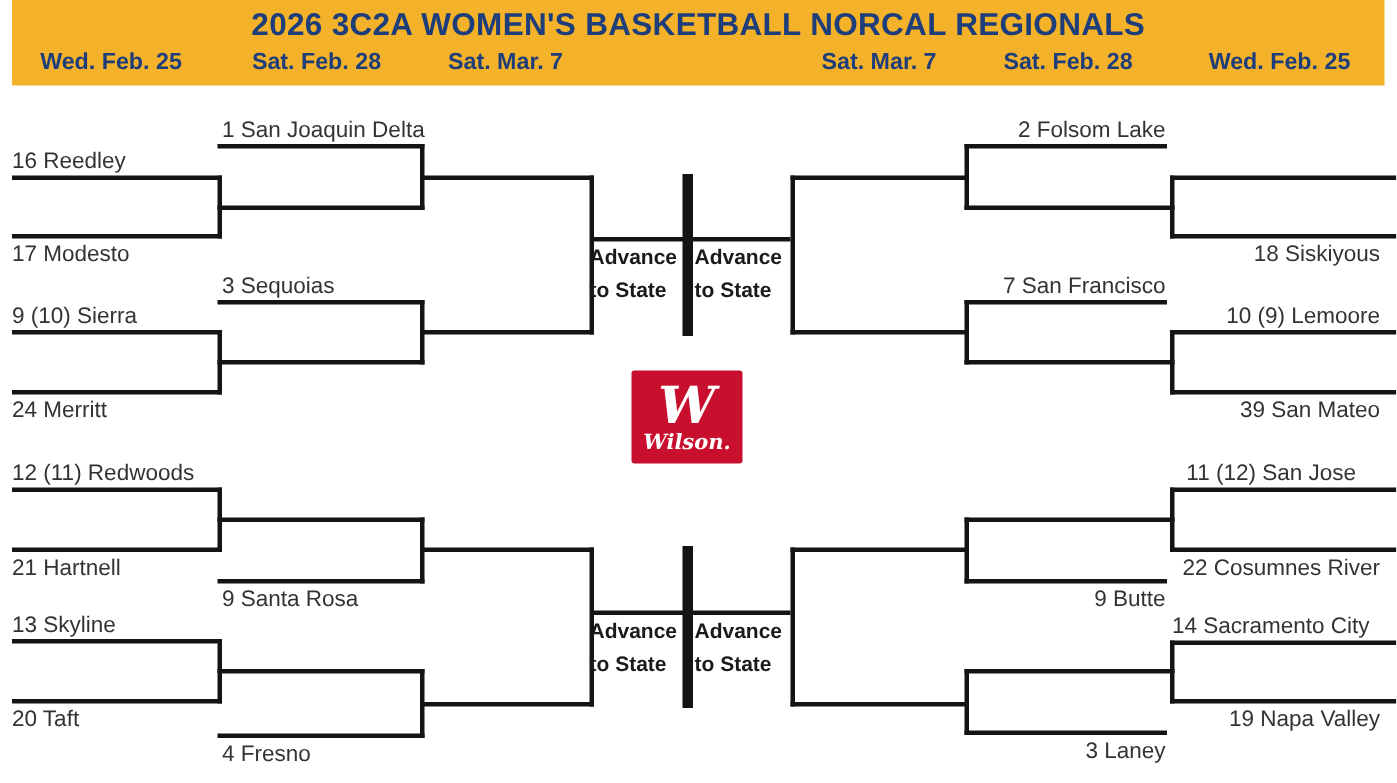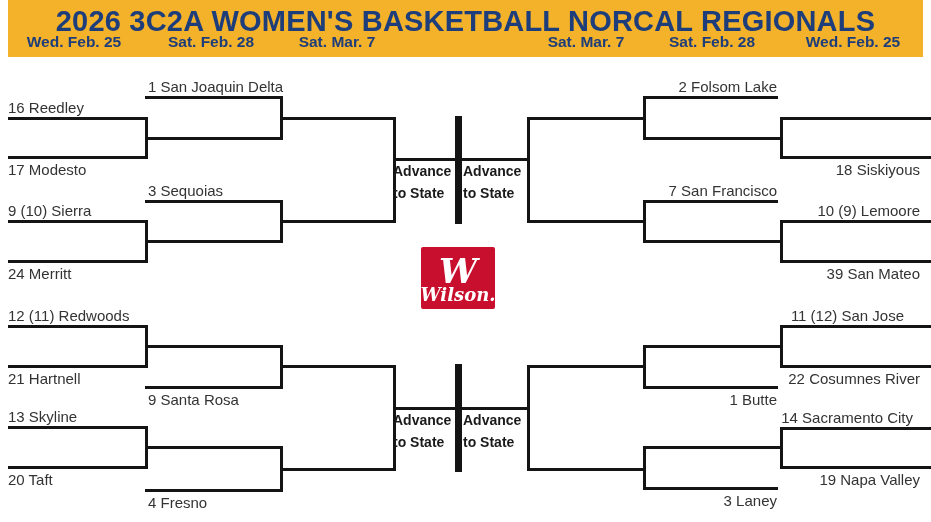--- a/index.html
+++ b/index.html
@@ -3,36 +3,36 @@
 <meta charset="utf-8">
 <style>
   :root{
     --banner:#F3B229; --title_navy:#1E3D7B; --line:#141414;
     --team_text:#333333; --wilson_red:#C8102E;
   }
   html,body{margin:0;padding:0;background:#fff;}
   .page{position:relative;width:931px;height:522px;background:#ffffff;overflow:hidden;
         font-family:"Liberation Sans",sans-serif;}
   .banner{position:absolute;left:8px;top:0;width:915px;height:57px;background:var(--banner);}
-  .title{position:absolute;top:5px;left:0;width:100%;text-align:center;font-size:29px;
+  .title{position:absolute;top:5px;left:0;width:100%;text-align:center;font-size:21px;
          font-weight:800;color:var(--title_navy);white-space:nowrap;letter-spacing:.2px;}
   .date{position:absolute;top:33px;transform:translateX(-50%);font-size:15.5px;font-weight:700;
         color:var(--title_navy);white-space:nowrap;}
   .hl{position:absolute;height:3px;background:var(--line);}
   .vl{position:absolute;width:3px;background:var(--line);}
   .divider{position:absolute;width:7px;background:var(--line);}
   .team{position:absolute;font-size:15px;line-height:18px;color:var(--team_text);white-space:nowrap;}
   .team.ra{text-align:right;}
   .advance{position:absolute;width:62px;font-size:14px;font-weight:700;
            color:#1a1a1a;line-height:22px;}
   .wilson{position:absolute;left:421px;top:247px;width:74px;height:62px;background:var(--wilson_red);
           border-radius:2px;display:flex;flex-direction:column;align-items:center;justify-content:center;
           color:#fff;}
   .wilson .w{font-family:"DejaVu Serif",serif;font-style:italic;font-weight:700;font-size:34px;line-height:32px;}
-  .wilson .word{font-family:"DejaVu Serif",serif;font-style:italic;font-weight:700;font-size:18px;line-height:14px;margin-top:1px;}
+  .wilson .word{font-family:"DejaVu Serif",serif;font-style:italic;font-weight:700;font-size:14px;line-height:14px;margin-top:1px;}
 </style>
 </head>
 <body>
 
 <div class="page">
 
   <div class="banner">
     <div class="title">2026 3C2A WOMEN'S BASKETBALL NORCAL REGIONALS</div>
     <div class="date" style="left:66px">Wed. Feb. 25</div>
     <div class="date" style="left:203px">Sat. Feb. 28</div>
@@ -120,21 +120,21 @@
   <div class="team" style="left:8px;top:408px">13 Skyline</div>
   <div class="team" style="left:8px;top:471px">20 Taft</div>
 
   <div class="team" style="left:148px;top:78px">1 San Joaquin Delta</div>
   <div class="team" style="left:148px;top:182px">3 Sequoias</div>
   <div class="team" style="left:148px;top:391px">9 Santa Rosa</div>
   <div class="team" style="left:148px;top:494px">4 Fresno</div>
 
   <div class="team ra" style="right:154px;top:78px">2 Folsom Lake</div>
   <div class="team ra" style="right:154px;top:182px">7 San Francisco</div>
-  <div class="team ra" style="right:154px;top:391px">1 Butte</div>
+  <div class="team ra" style="right:154px;top:391px">9 Butte</div>
   <div class="team ra" style="right:154px;top:492px">3 Laney</div>
 
   <div class="team ra" style="right:11px;top:161px">18 Siskiyous</div>
   <div class="team ra" style="right:11px;top:202px">10 (9) Lemoore</div>
   <div class="team ra" style="right:11px;top:265px">39 San Mateo</div>
   <div class="team ra" style="right:27px;top:307px">11 (12) San Jose</div>
   <div class="team ra" style="right:11px;top:370px">22 Cosumnes River</div>
   <div class="team ra" style="right:18px;top:409px">14 Sacramento City</div>
   <div class="team ra" style="right:11px;top:471px">19 Napa Valley</div>
 

